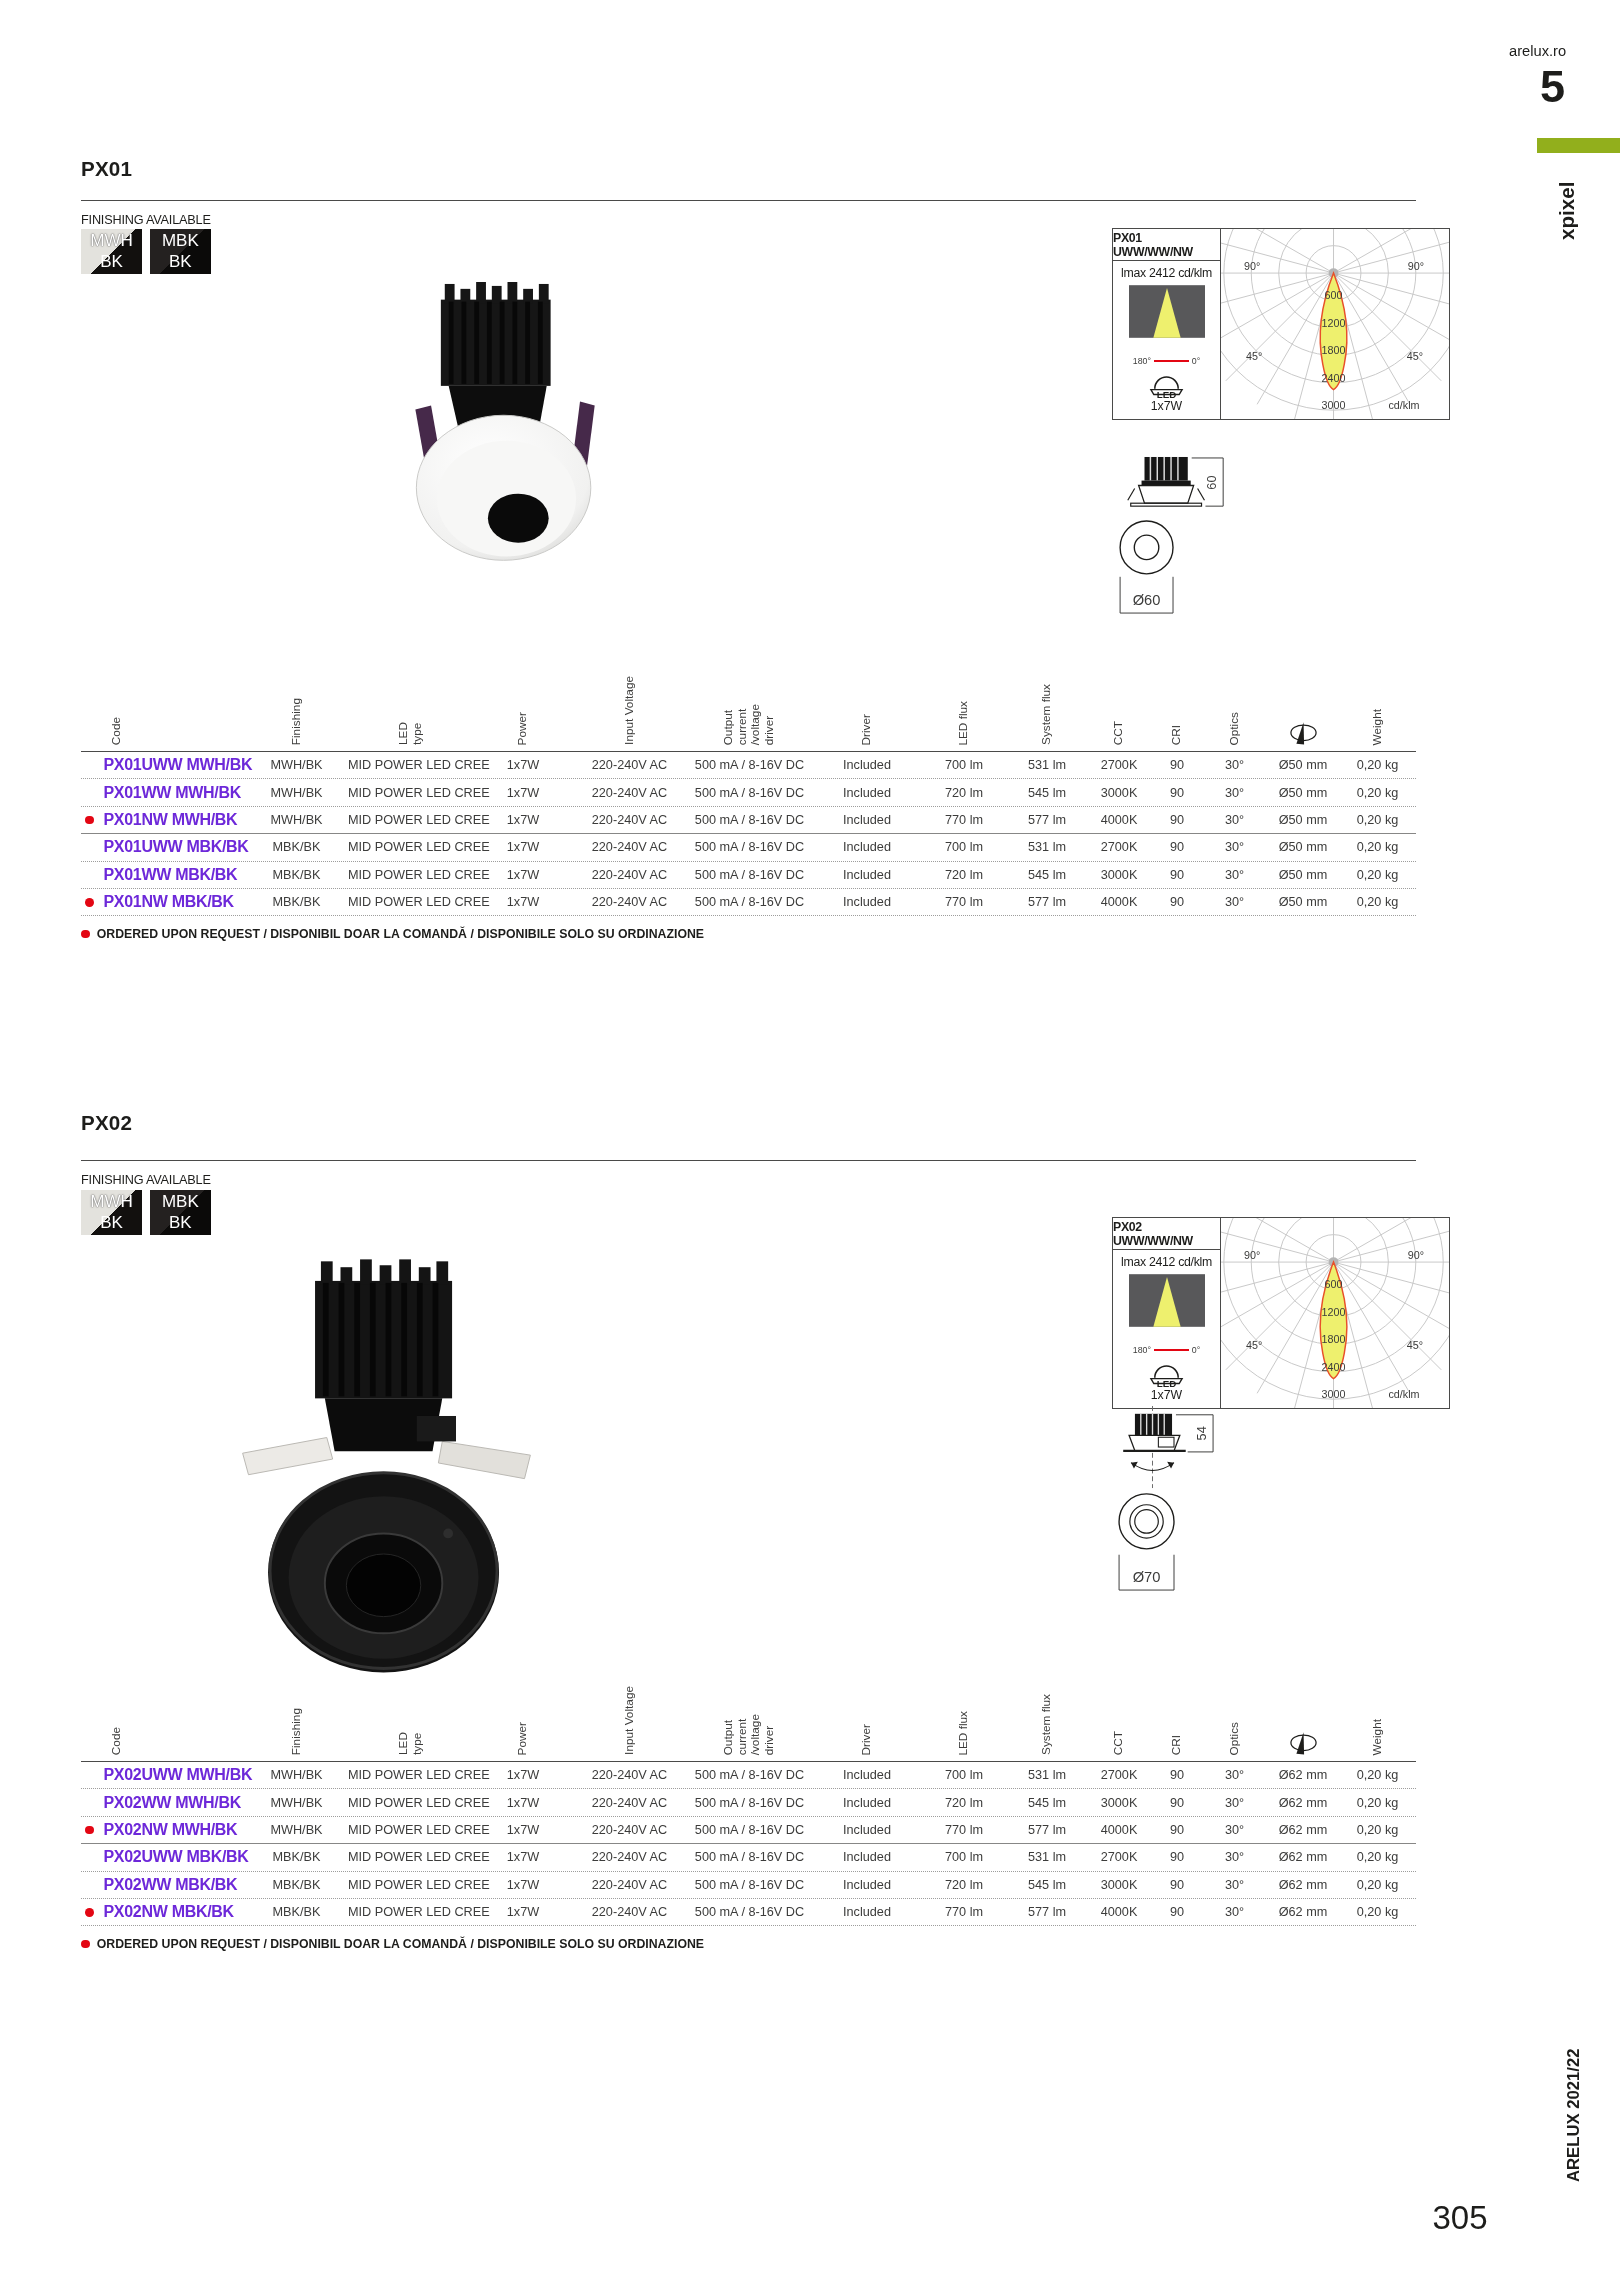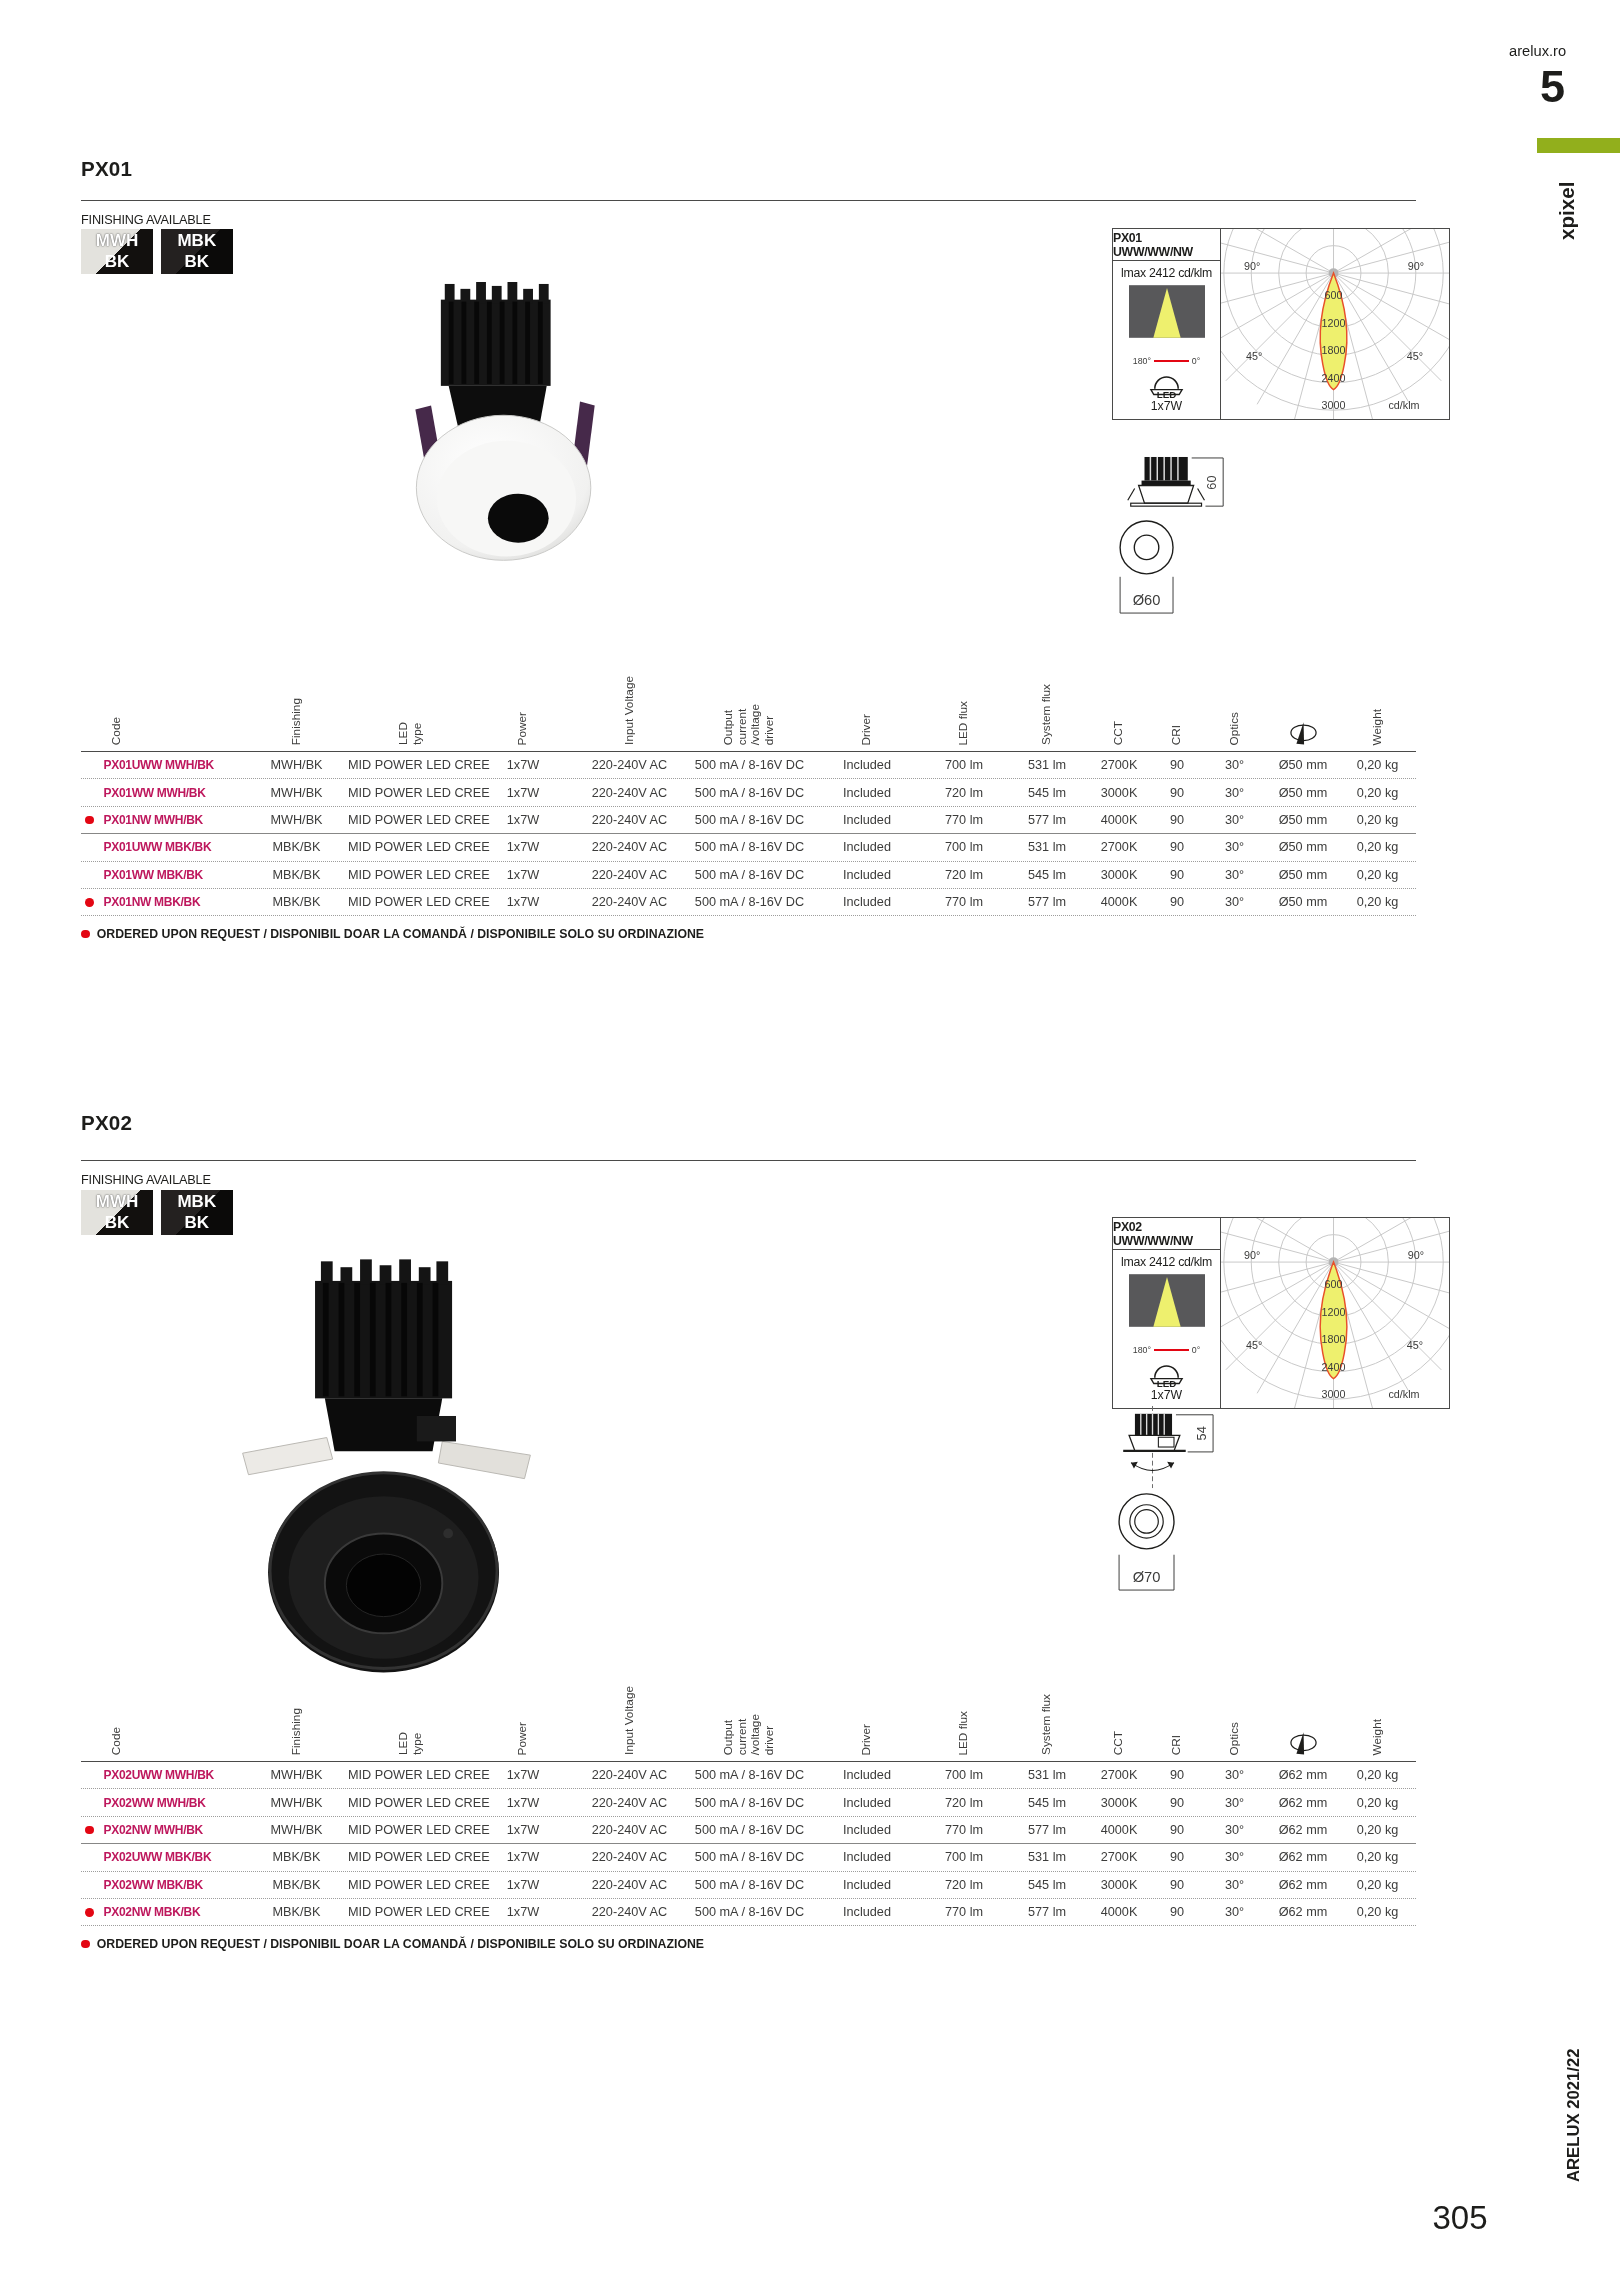--- a/index.html
+++ b/index.html
@@ -13,21 +13,21 @@
   .vtext { writing-mode:vertical-rl; transform:rotate(180deg); }
   .brand-vert { top:167px; left:1555px; height:73px; font-size:20.6px; font-weight:bold; }
   .footer-vert { top:2037px; left:1564px; height:145px; font-size:16.7px; font-weight:bold; }
   .pagenum { top:2199px; left:1411px; width:98px; text-align:center; font-size:33px; }
 
   
   .sec-title { left:81px; font-size:20.6px; font-weight:bold; letter-spacing:0.2px; }
   .sec-rule { left:81px; width:1335px; height:0; border-top:1.5px solid #4a4a49; }
   .fin-label { left:81px; font-size:12.7px; letter-spacing:-0.2px; }
   .badges { left:81px; display:flex; gap:7.8px; }
-  .badge { width:72px; height:45px; color:#fff; font-weight:bold; font-size:17px; text-align:center; line-height:20.6px; padding-top:2px; }
+  .badge { width:61px; height:45px; color:#fff; font-weight:normal; font-size:17px; text-align:center; line-height:20.6px; padding-top:2px; }
   .badge.mwh { background:linear-gradient(135deg,#e3e2dd 0 51%,#12100e 51%); }
   .badge.mwh .t { text-shadow:0 0 1px rgba(60,60,60,.9),0 0 2px rgba(60,60,60,.6); }
   .badge.mbk { background:linear-gradient(135deg,#242120 0 51%,#0b0a09 51%); }
 
   
   .photobox { left:1112px; width:338px; height:192px; border:1px solid #4a4a49; display:flex; }
   .pb-left { width:108px; border-right:1px solid #4a4a49; display:flex; flex-direction:column; align-items:center; }
   .pb-title { width:100%; height:32px; border-bottom:1px solid #4a4a49; display:flex; align-items:center; justify-content:center; font-weight:bold; font-size:12.3px; letter-spacing:-0.3px; }
   .pb-lmax { font-size:12.3px; margin-top:4.9px; letter-spacing:-0.3px; }
   .pb-beam { margin-top:4.9px; }
@@ -42,21 +42,21 @@
 
   
   .spec { left:81px; width:1335px; --cols:164px 103px 125px 100px 113px 127px 108px 86px 80px 64px 52px 63px 74px 75px; }
   .thead { display:grid; grid-template-columns:var(--cols); height:130px; border-bottom:1.5px solid #4a4a49; align-items:end; }
   .hcell { display:flex; justify-content:center; align-items:flex-end; height:100%; padding-bottom:5.9px; }
   .hcell.first { justify-content:flex-start; padding-left:29px; }
   .vlabel { writing-mode:vertical-rl; transform:rotate(180deg); font-size:11.8px; color:#3c3c3b; line-height:1.15; white-space:pre-line; }
   .trow { display:grid; grid-template-columns:var(--cols); height:27.4px; align-items:center; border-bottom:1px dotted #9d9d9c; font-size:12.7px; color:#3c3c3b; }
   .trow.group-end { border-bottom:1.5px solid #878786; }
   .tcell { text-align:center; white-space:nowrap; }
-  .tcell.code { text-align:left; font-weight:bold; color:#be185d; font-size:12px; display:flex; align-items:center; gap:9.8px; padding-left:3.9px; letter-spacing:-0.3px; }
+  .tcell.code { text-align:left; font-weight:bold; color:#6d28d9; font-size:16px; display:flex; align-items:center; gap:9.8px; padding-left:3.9px; letter-spacing:-0.3px; }
   .dot { width:8.8px; height:8.8px; border-radius:50%; background:#e30613; flex:none; }
   .note { position:absolute; left:81px; display:flex; align-items:center; gap:6.9px; font-size:12.3px; font-weight:bold; }
 </style>
 </head>
 <body>
 
 <div class="abs site">arelux.ro</div>
 <div class="abs chapter">5</div>
 <div class="abs greenbar"></div>
 <div class="abs brand-vert vtext">xpixel</div>

